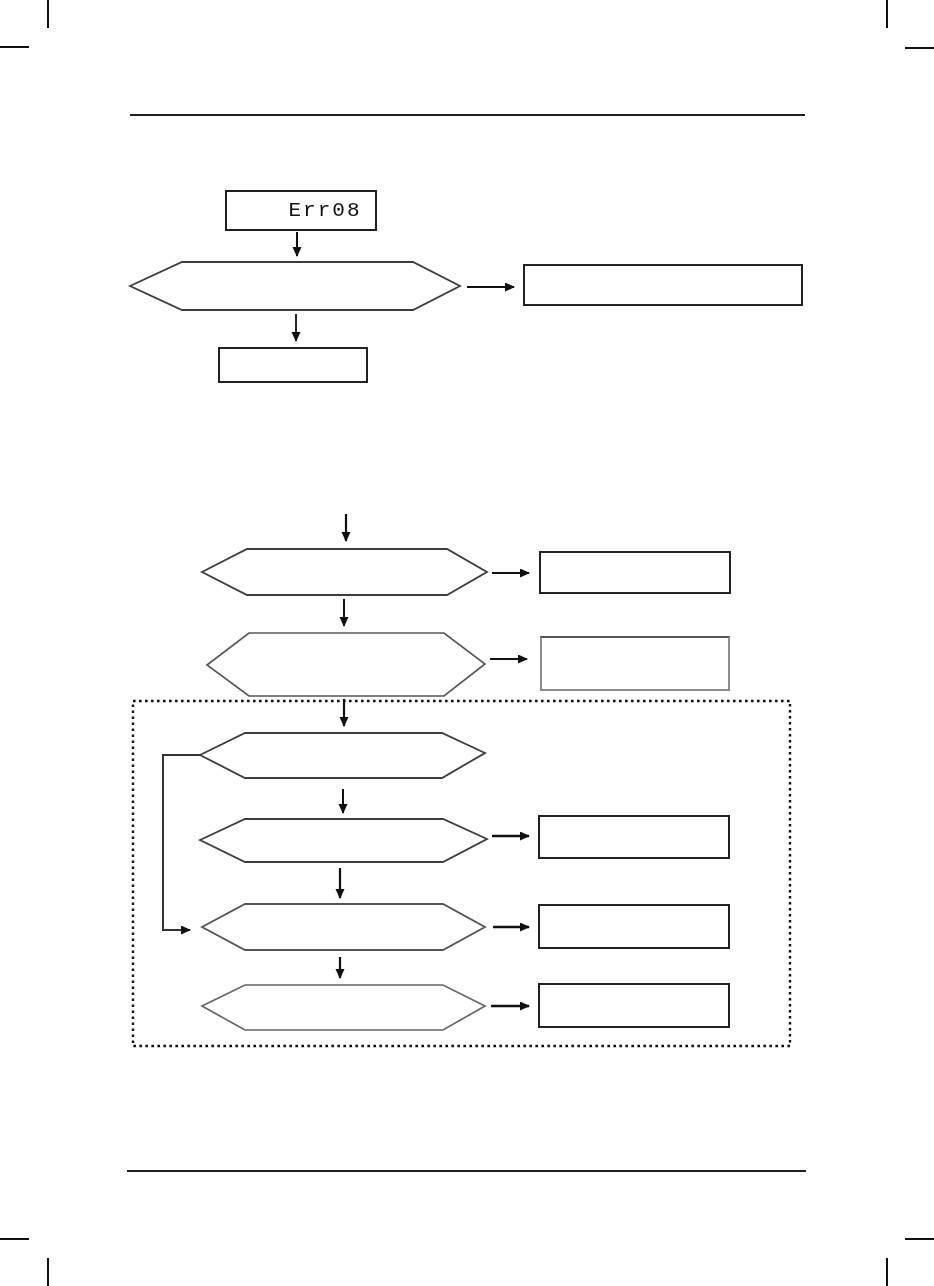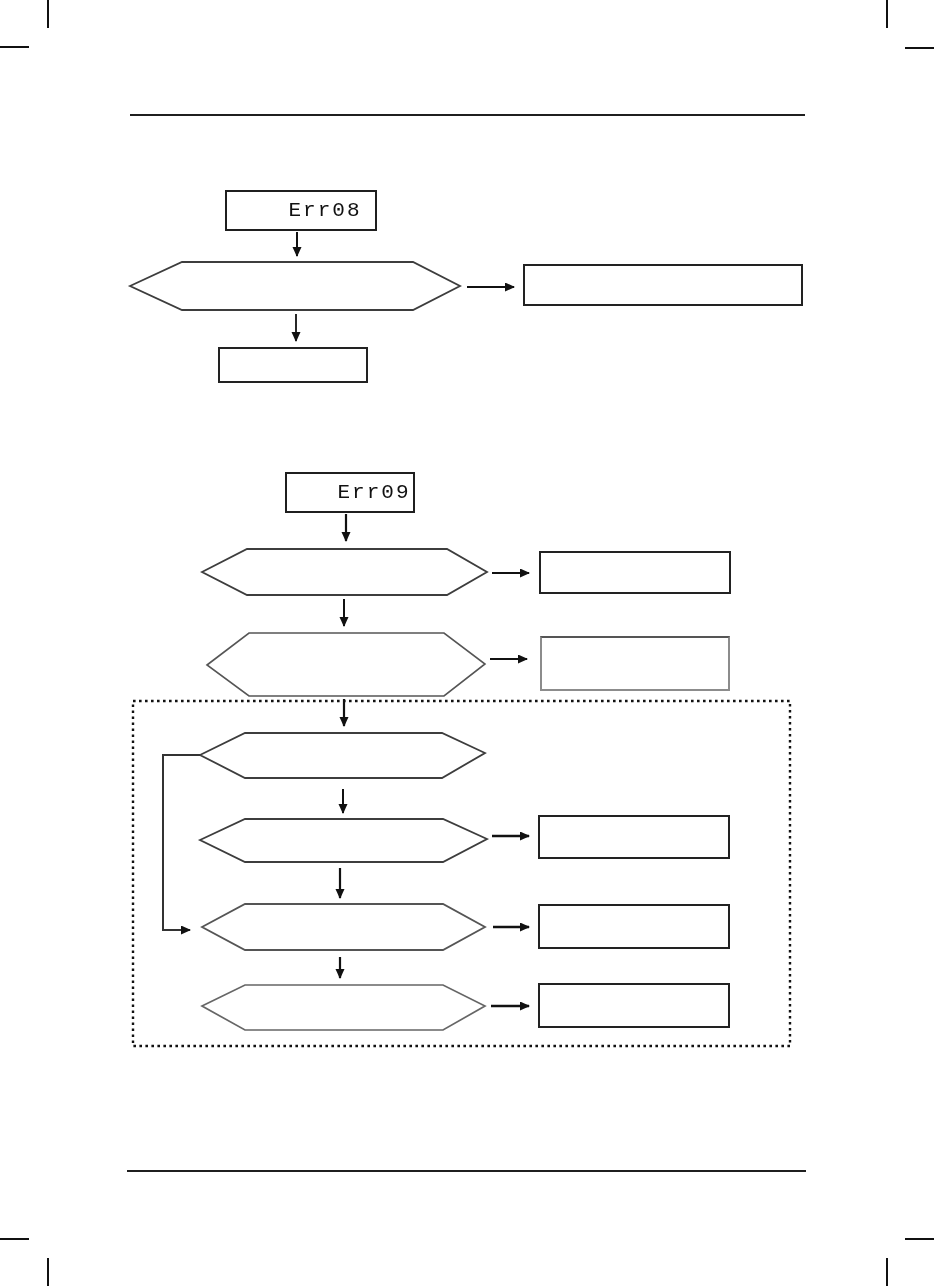--- a/index.html
+++ b/index.html
@@ -102,22 +102,19 @@
     <polygon points="202,1006 245,985 443,985 485,1006 443,1030 245,1030" stroke="#666666" stroke-width="1.7"></polygon>
     <line x1="491" y1="1006" x2="529" y2="1006" stroke="#111111" stroke-width="2.4" marker-end="url(#ah)"></line>
   </svg>
 
   <div class="node start-box" style="left:225px; top:190px; width:152px; height:41px;">
     <span>Err08</span>
   </div>
   <div class="node proc-box" style="left:523px; top:264px; width:280px; height:42px;"></div>
   <div class="node proc-box" style="left:218px; top:347px; width:150px; height:36px;"></div>
 
-  <div class="node start-box" style="left:285px; top:472px; width:130px; height:41px;">
-    <span>Err09</span>
-  </div>
   <div class="node proc-box" style="left:539px; top:551px; width:192px; height:43px;"></div>
   <div class="node proc-box gray" style="left:540px; top:636px; width:190px; height:55px;"></div>
   <div class="node proc-box" style="left:538px; top:815px; width:192px; height:44px;"></div>
   <div class="node proc-box" style="left:538px; top:904px; width:192px; height:45px;"></div>
   <div class="node proc-box" style="left:538px; top:983px; width:192px; height:45px;"></div>
 
 </div>
 
 </body></html>

